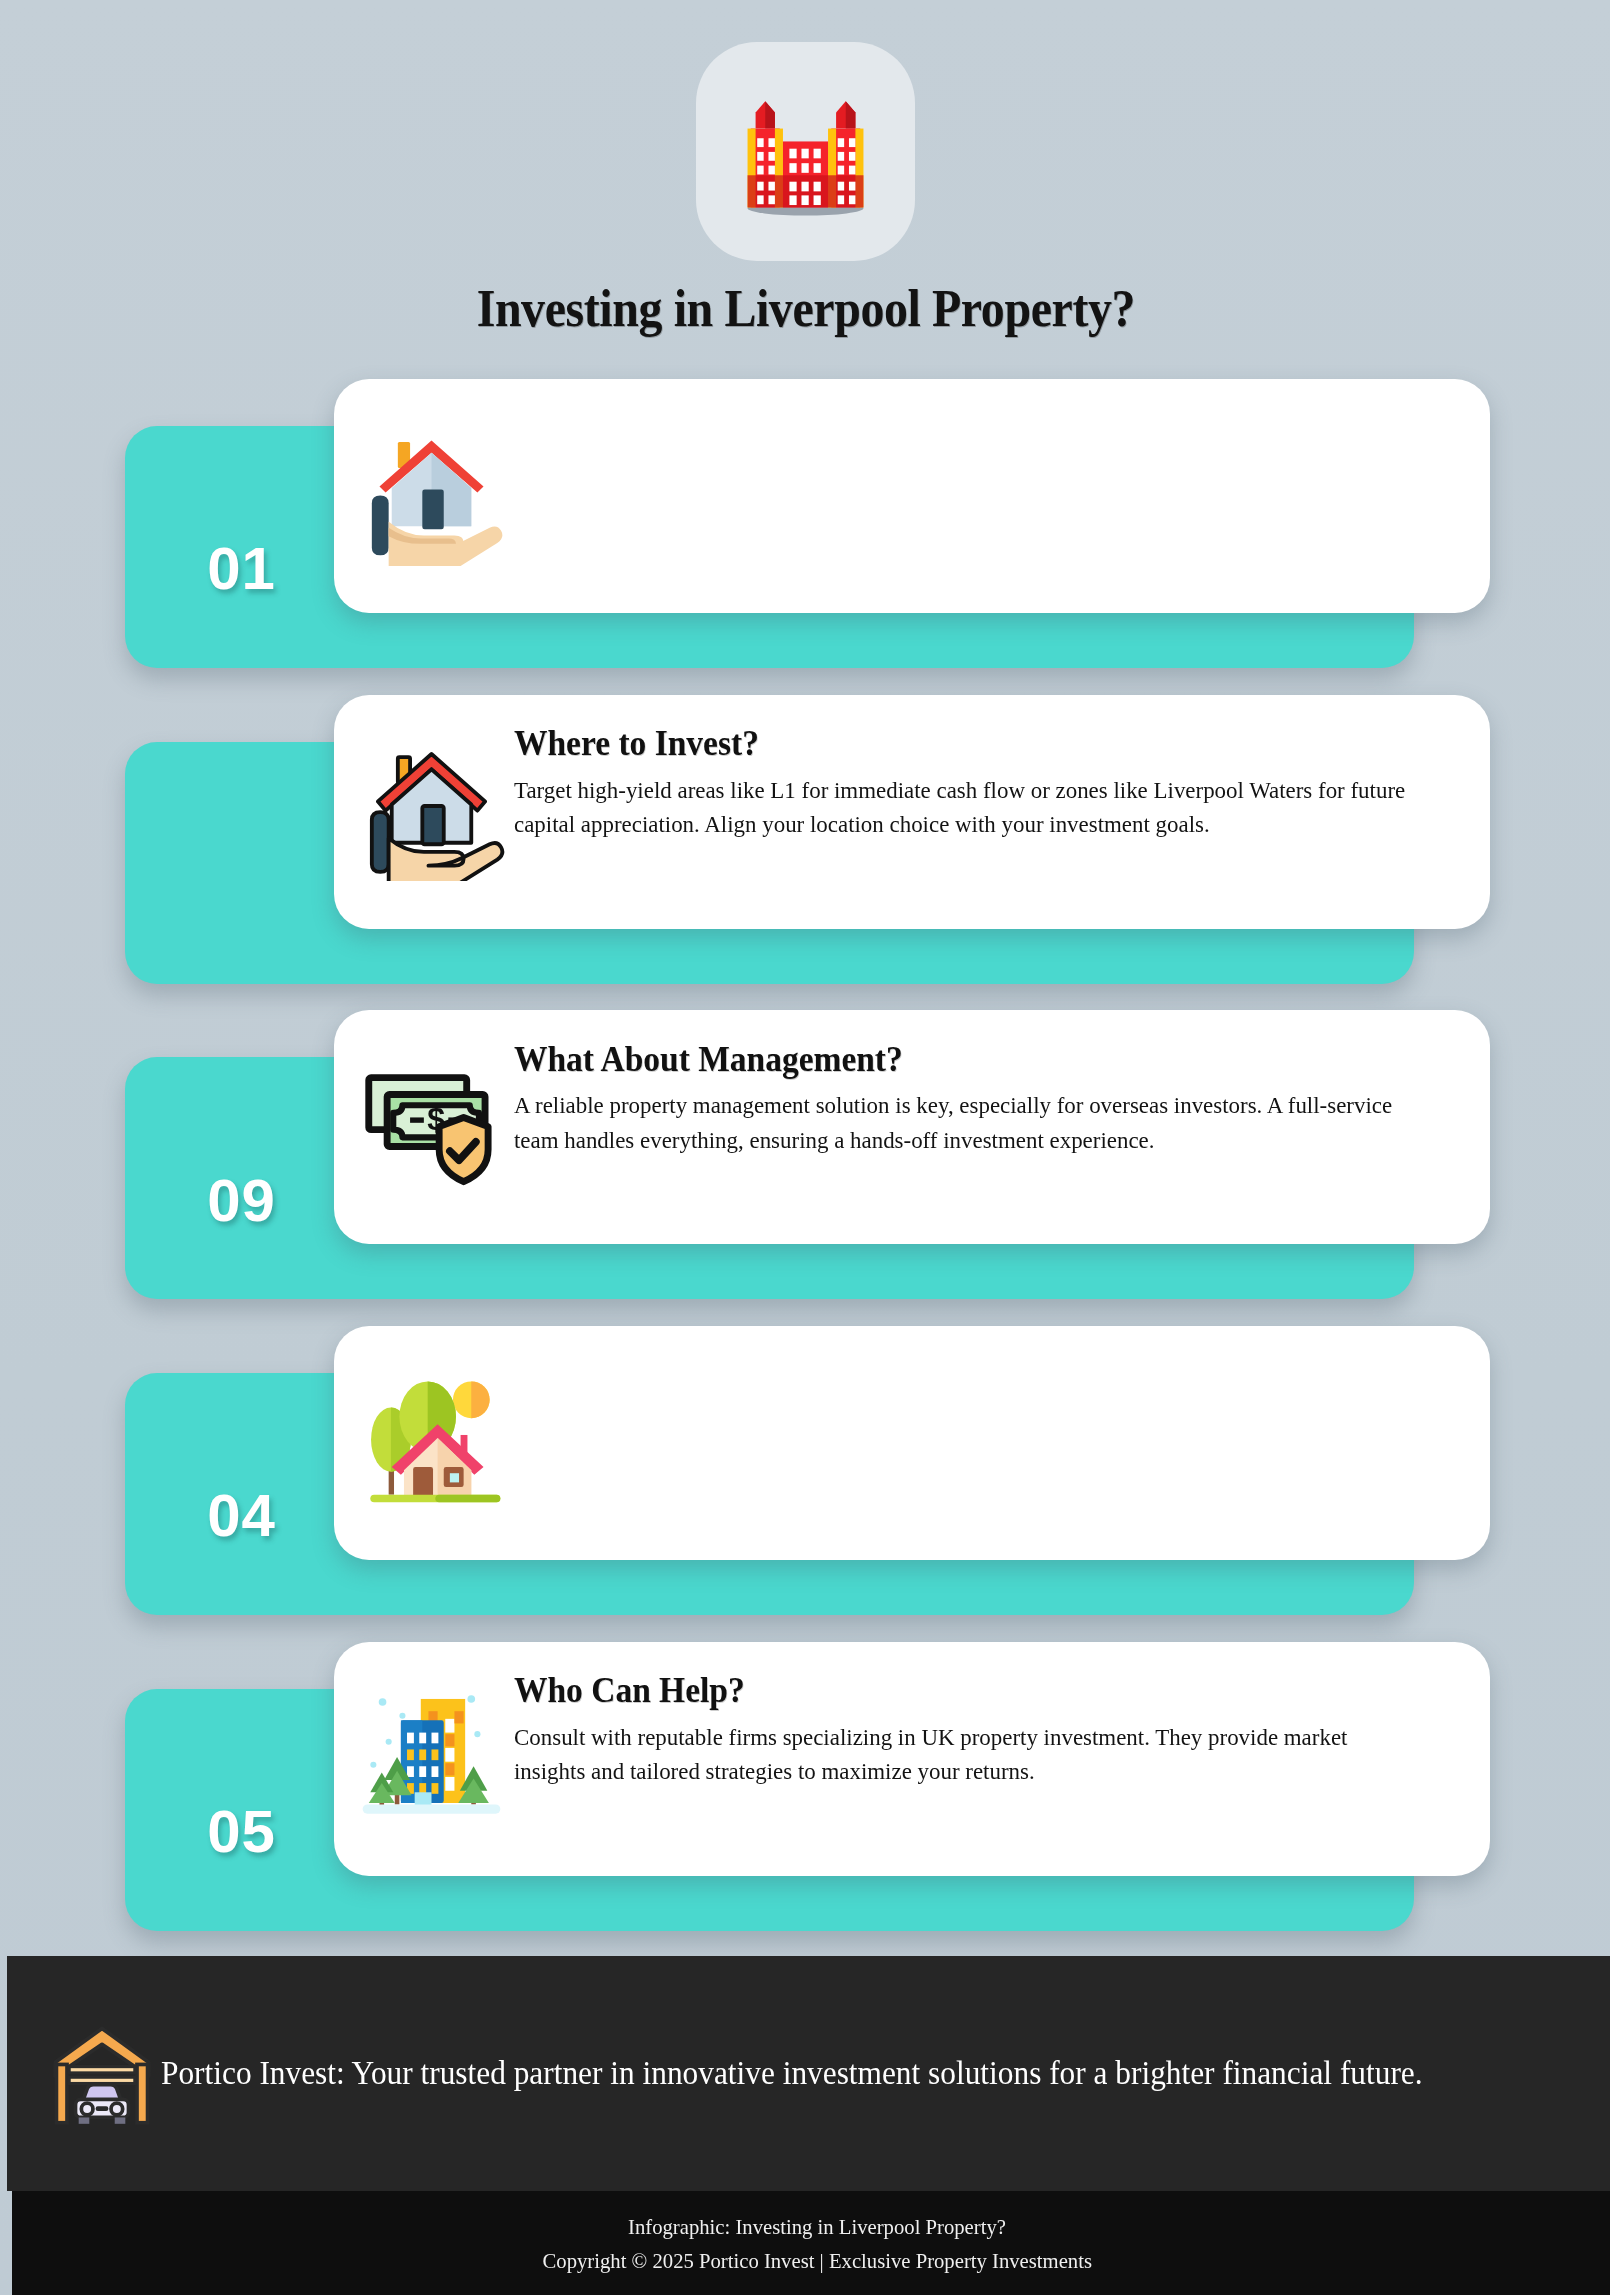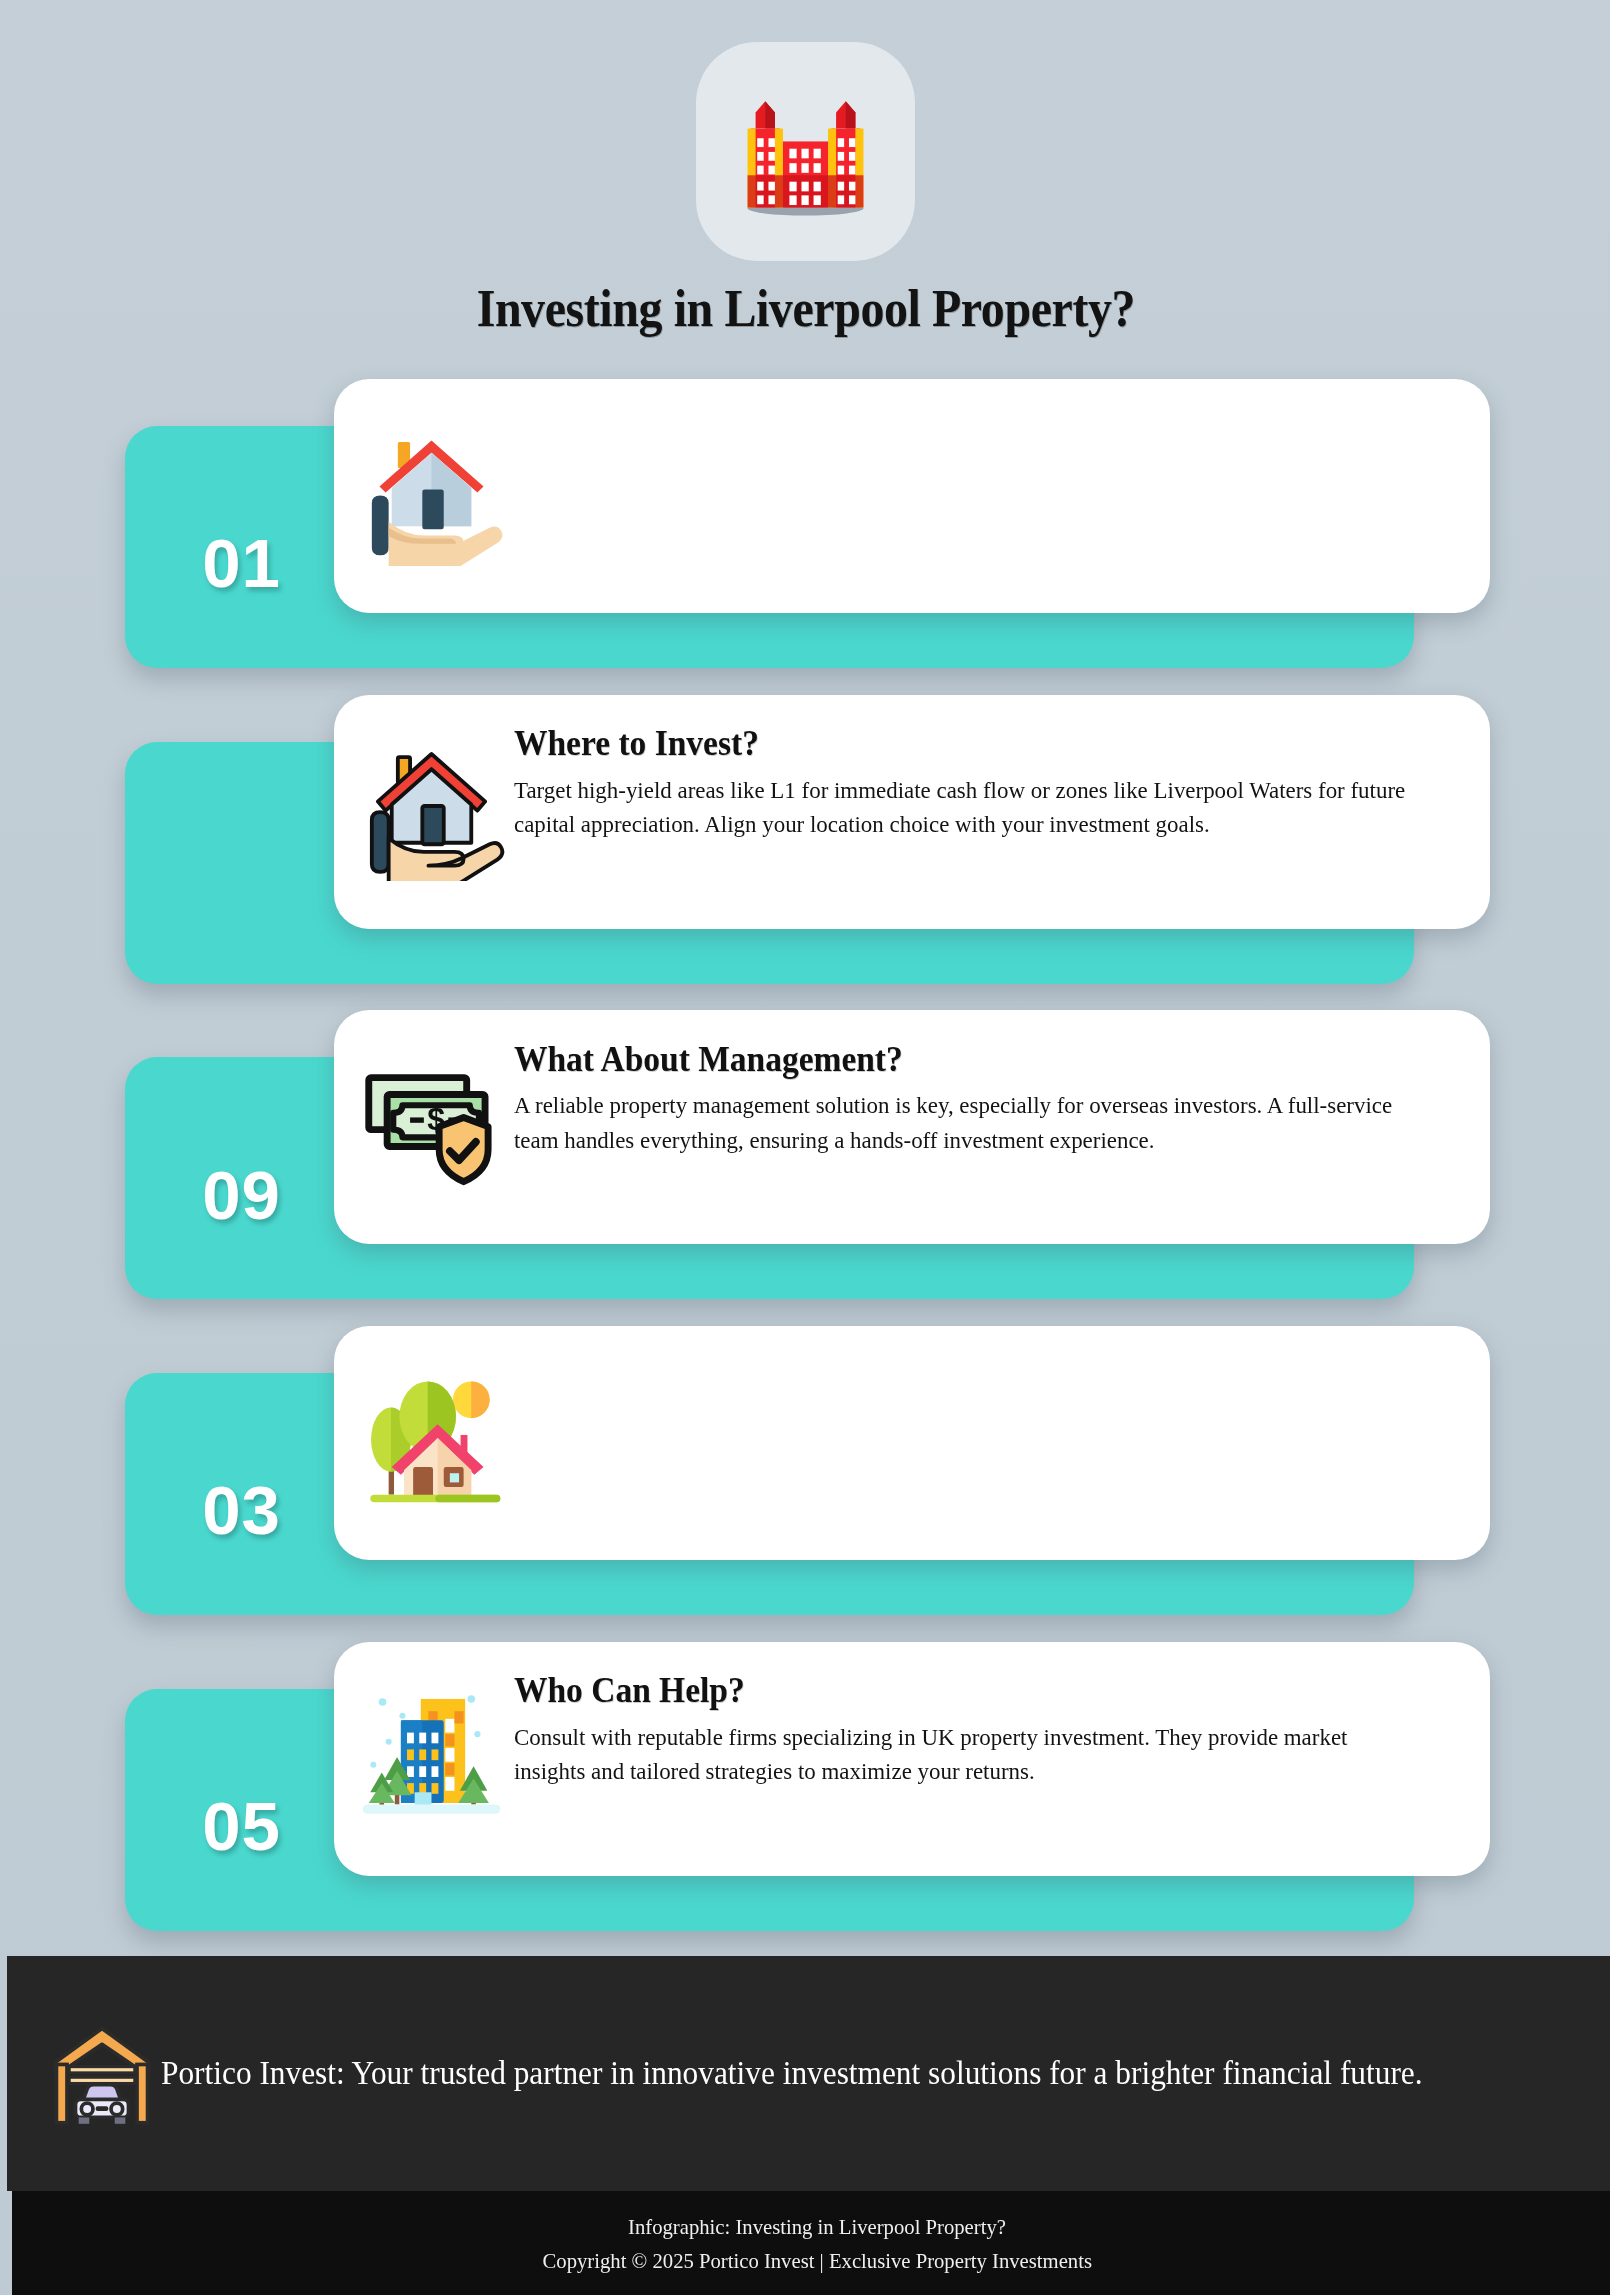--- a/index.html
+++ b/index.html
@@ -84,21 +84,21 @@
     left: 145px;
     top: 0;
     width: 193px;
     height: 242px;
     display: flex;
     align-items: flex-end;
     justify-content: center;
     padding-bottom: 17.7px;
     font-family: "Liberation Sans", sans-serif;
     font-weight: bold;
-    font-size: 69px;
+    font-size: 60px;
     color: #ffffff;
     text-shadow: 2.4px 4px 5.6px rgba(20,80,80,0.35);
     letter-spacing: 0.8px;
   }
 
   .white-card {
     position: absolute;
     left: 334px;
     top: 0;
     width: 1156px;
@@ -330,21 +330,21 @@
         </div>
         <div class="card-text">
           <div class="card-heading">What About Management?</div>
           <div class="card-body">A reliable property management solution is key, especially for overseas investors. A full-service team handles everything, ensuring a hands-off investment experience.</div>
         </div>
       </div>
     </div>
 
     <div class="row">
       <div class="teal-panel"></div>
-      <div class="row-number">03</div>
+      <div class="row-number">04</div>
       <div class="white-card">
         <div class="card-icon">
           <svg viewBox="0 0 200 200" aria-hidden="true">
             <circle cx="152" cy="52" r="24" fill="#ffd83b"></circle>
             <path d="M152 28 a24 24 0 0 1 0 48 z" fill="#fcb040"></path>
             <rect x="44" y="120" width="7" height="56" fill="#8d5a3b"></rect>
             <ellipse cx="47" cy="104" rx="26" ry="42" fill="#c2dd3a"></ellipse>
             <path d="M47 62 a26 42 0 0 1 0 84 z" fill="#aacd2a"></path>
             <rect x="89" y="84" width="9" height="60" fill="#8d5a3b"></rect>
             <path d="M93 100 l-14 -14 v14 l14 14 z" fill="#8d5a3b"></path>

